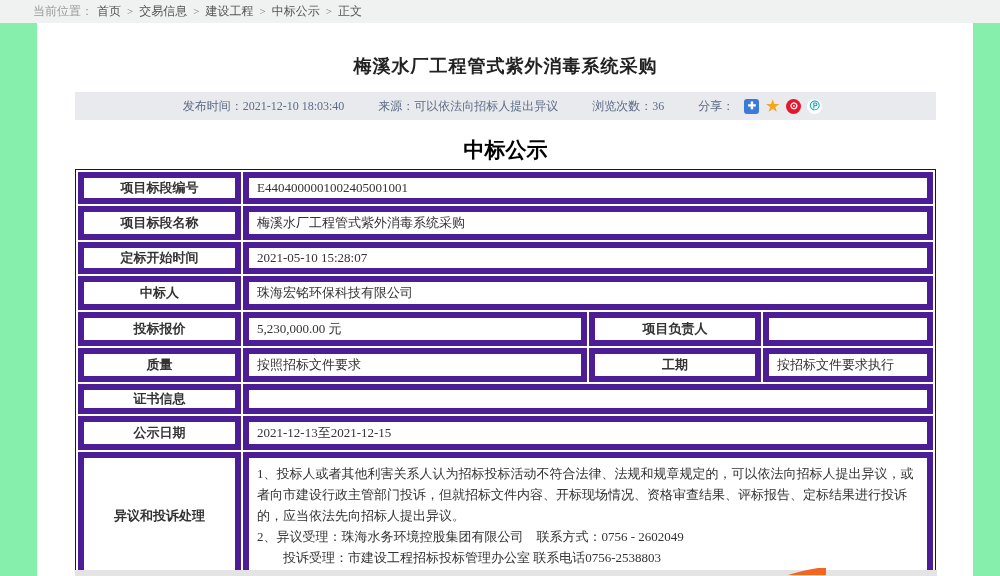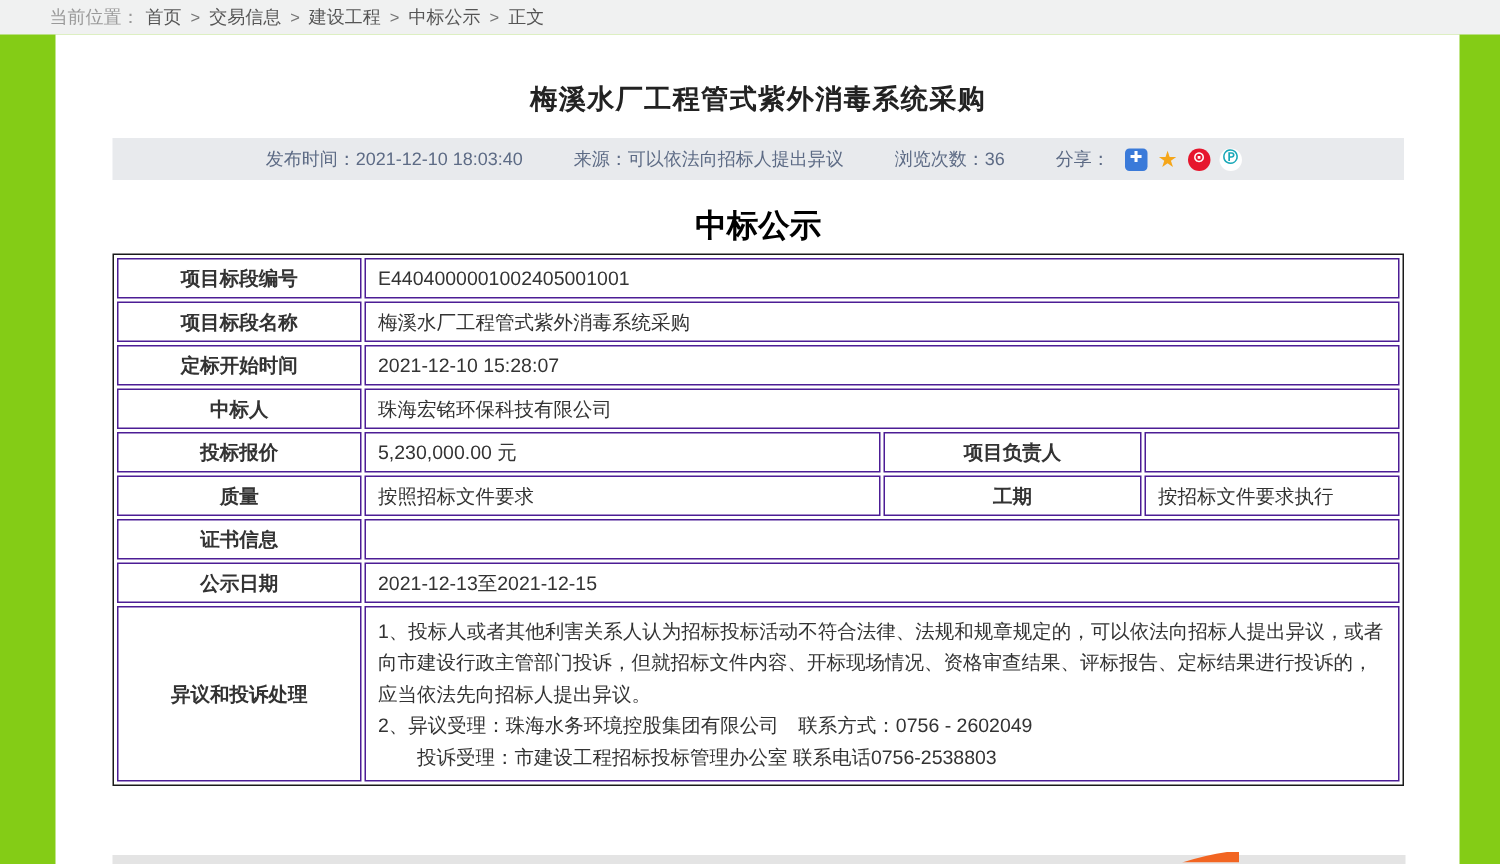--- a/index.html
+++ b/index.html
@@ -1,21 +1,21 @@
 <!DOCTYPE html>
 <html><head>
 <meta charset="utf-8">
 <style>
   * { margin: 0; padding: 0; box-sizing: border-box; }
   html, body { width: 1000px; height: 576px; overflow: hidden; }
   body {
     font-family: "Liberation Sans", "DejaVu Sans", sans-serif;
     background: #f0f1f1;
   }
-  .screen { position: relative; width: 1000px; height: 576px; background: #84cc16; }
+  .screen { position: relative; width: 1000px; height: 576px; background: #86efac; font-family: Liberation Serif, serif; }
 
   
   .topbar {
     position: absolute; left: 0; top: 0; width: 1000px; height: 23px;
     background: #f0f1f1; display: flex; align-items: center;
     padding-left: 33px; font-size: 12px; color: #555;
   }
   .topbar .crumb-label { color: #999; margin-right: 4px; }
   .topbar a.crumb { color: #555; text-decoration: none; cursor: pointer; }
   .topbar .crumb-sep { color: #777; margin: 0 6px; font-size: 11px; }
@@ -55,21 +55,21 @@
     font-size: 21px; font-weight: bold; color: #000;
   }
 
   
   table.bid-table {
     margin-top: 5px; width: 861px; table-layout: fixed;
     border-collapse: separate; border-spacing: 2px;
     border: 1px solid #1a1a1a; background: #fff;
   }
   table.bid-table td {
-    border: 1px solid #4c1d95; font-size: 13px; color: #333;
+    border: 6px solid #4c1d95; font-size: 13px; color: #333;
     height: 27px; vertical-align: middle; overflow: hidden;
   }
   td.lbl { font-weight: bold; text-align: center; color: #000; }
   td.val { text-align: left; padding: 2px 8px; }
   td.val.multiline { white-space: pre-line; line-height: 1.62; padding: 5px 8px; }
 
   
   .links-row { margin-top: 12px; display: flex; }
   .links-row a {
     font-size: 15px; font-weight: bold; color: #2e5cc5;
@@ -142,21 +142,21 @@
             <tr>
               <td class="lbl">项目标段编号</td>
               <td class="val" colspan="3">E4404000001002405001001</td>
             </tr>
             <tr>
               <td class="lbl">项目标段名称</td>
               <td class="val" colspan="3">梅溪水厂工程管式紫外消毒系统采购</td>
             </tr>
             <tr>
               <td class="lbl">定标开始时间</td>
-              <td class="val" colspan="3">2021-12-10 15:28:07</td>
+              <td class="val" colspan="3">2021-05-10 15:28:07</td>
             </tr>
             <tr>
               <td class="lbl">中标人</td>
               <td class="val" colspan="3">珠海宏铭环保科技有限公司</td>
             </tr>
             <tr>
               <td class="lbl">投标报价</td>
               <td class="val">5,230,000.00 元</td>
               <td class="lbl">项目负责人</td>
               <td class="val"></td>

